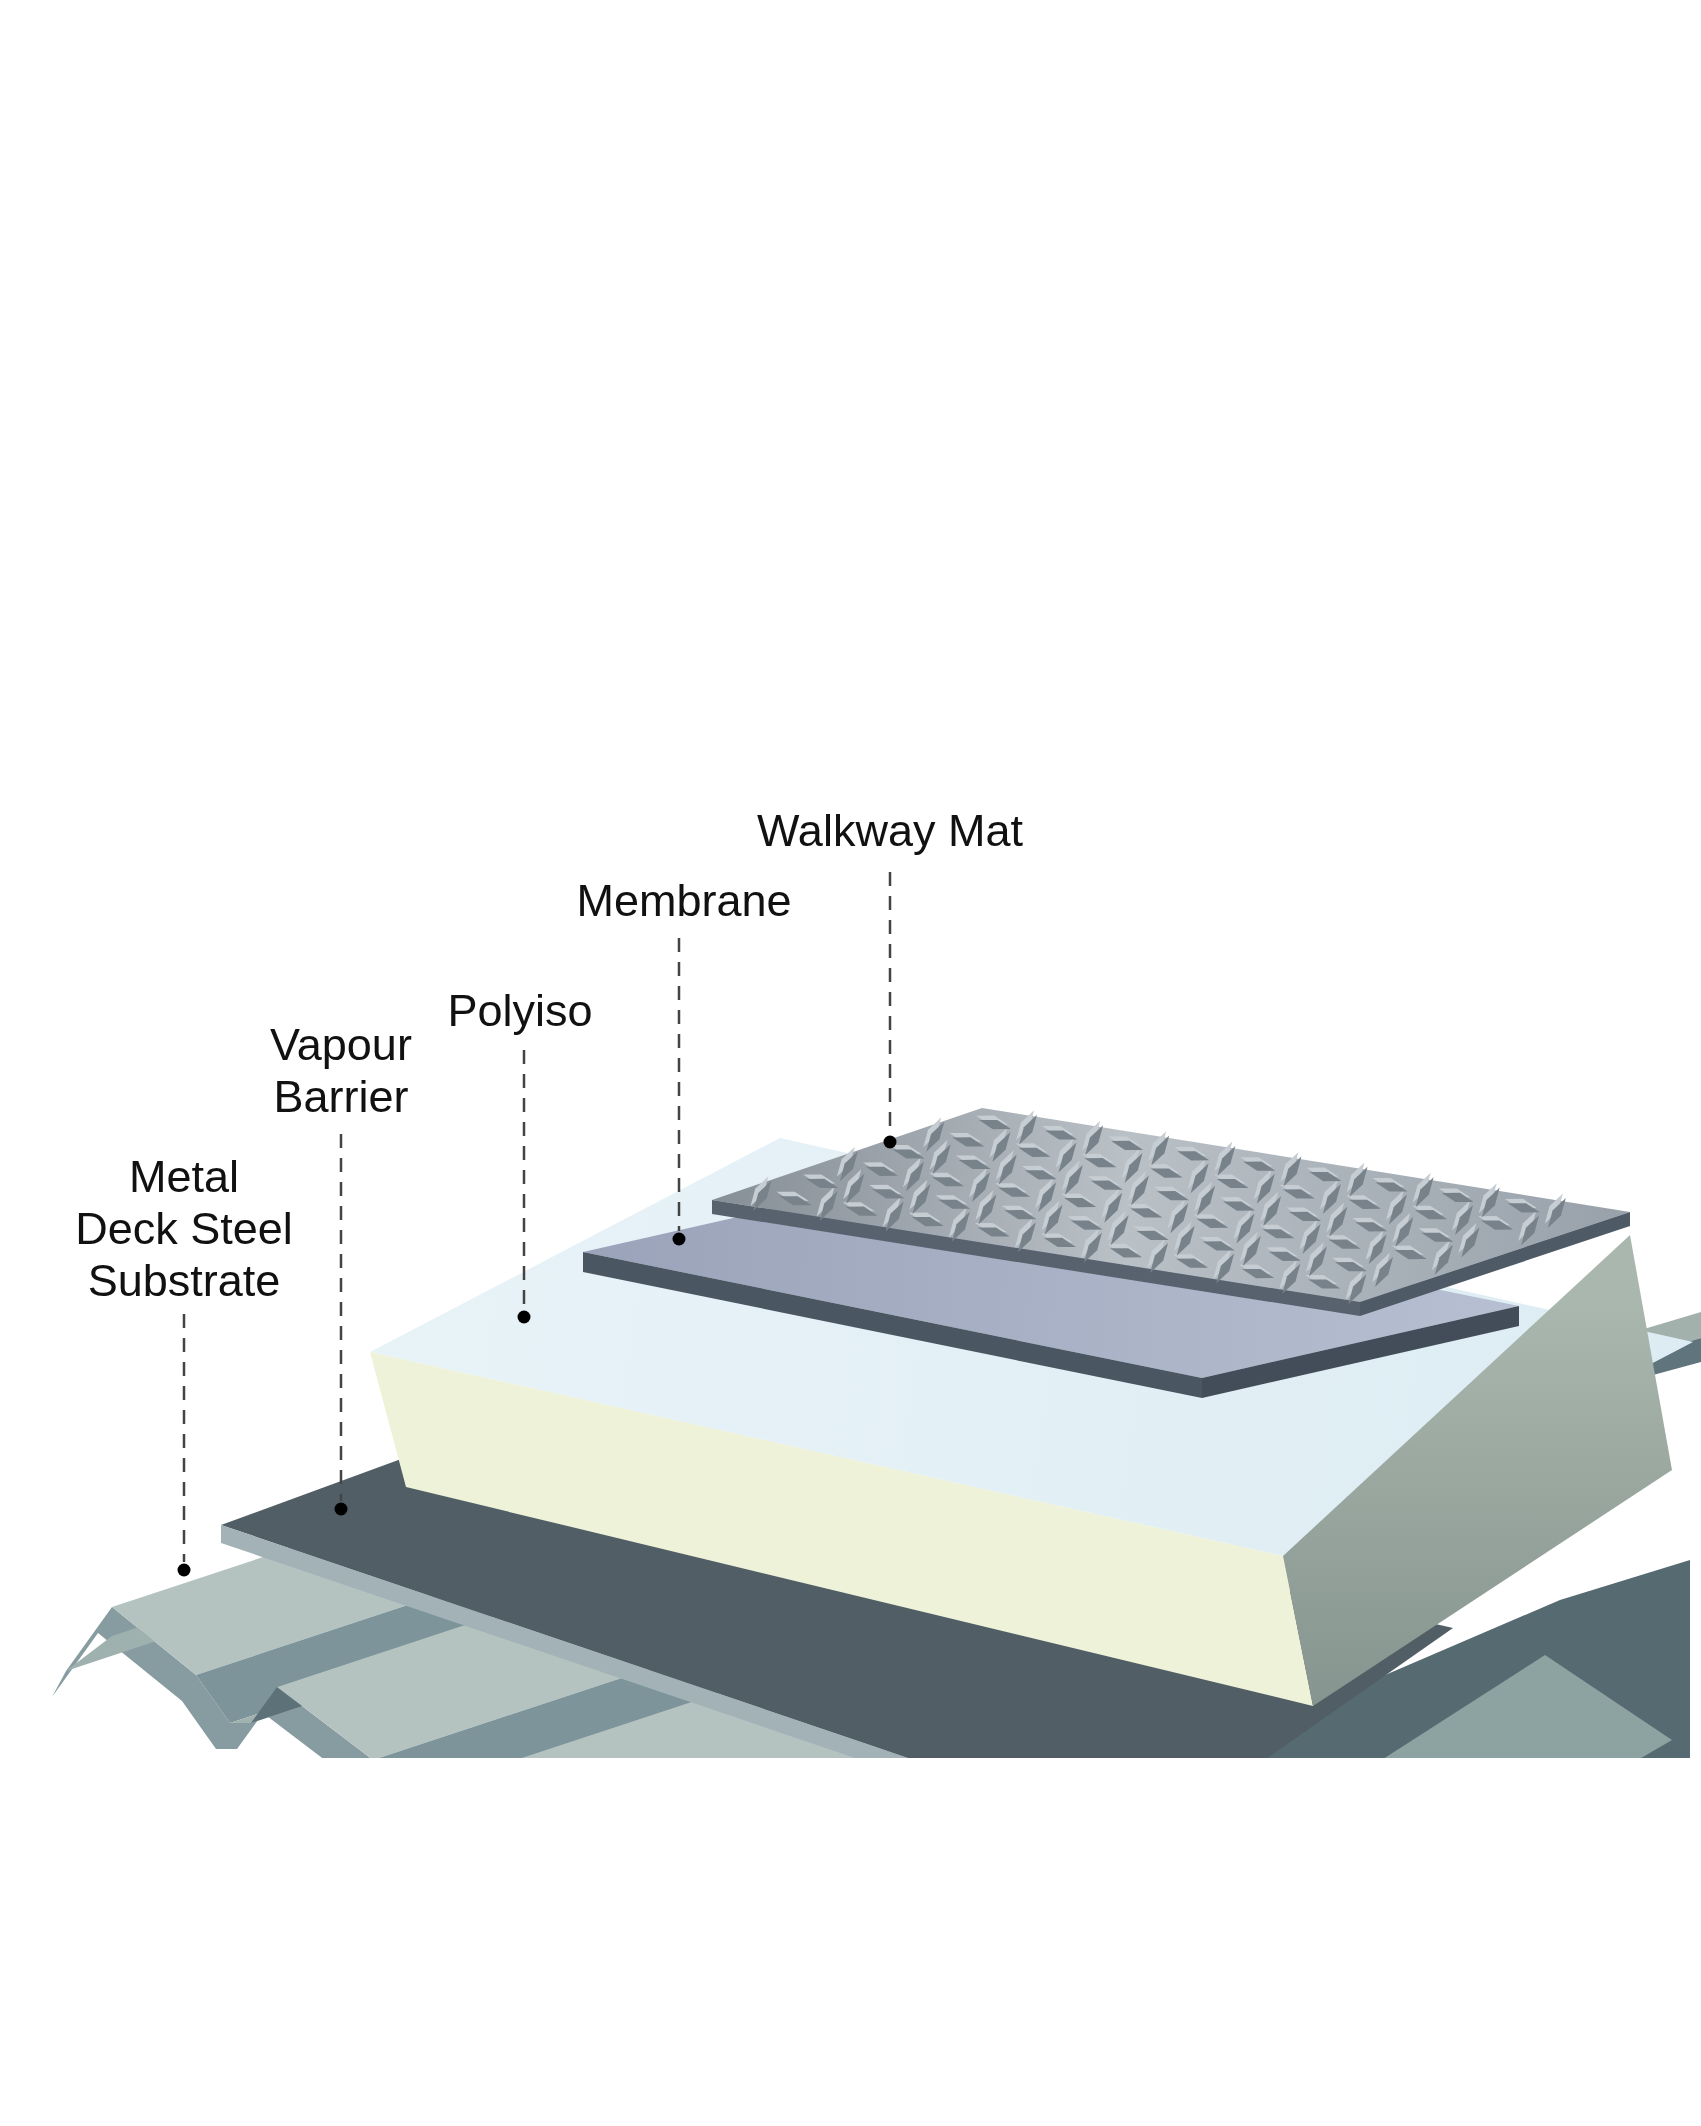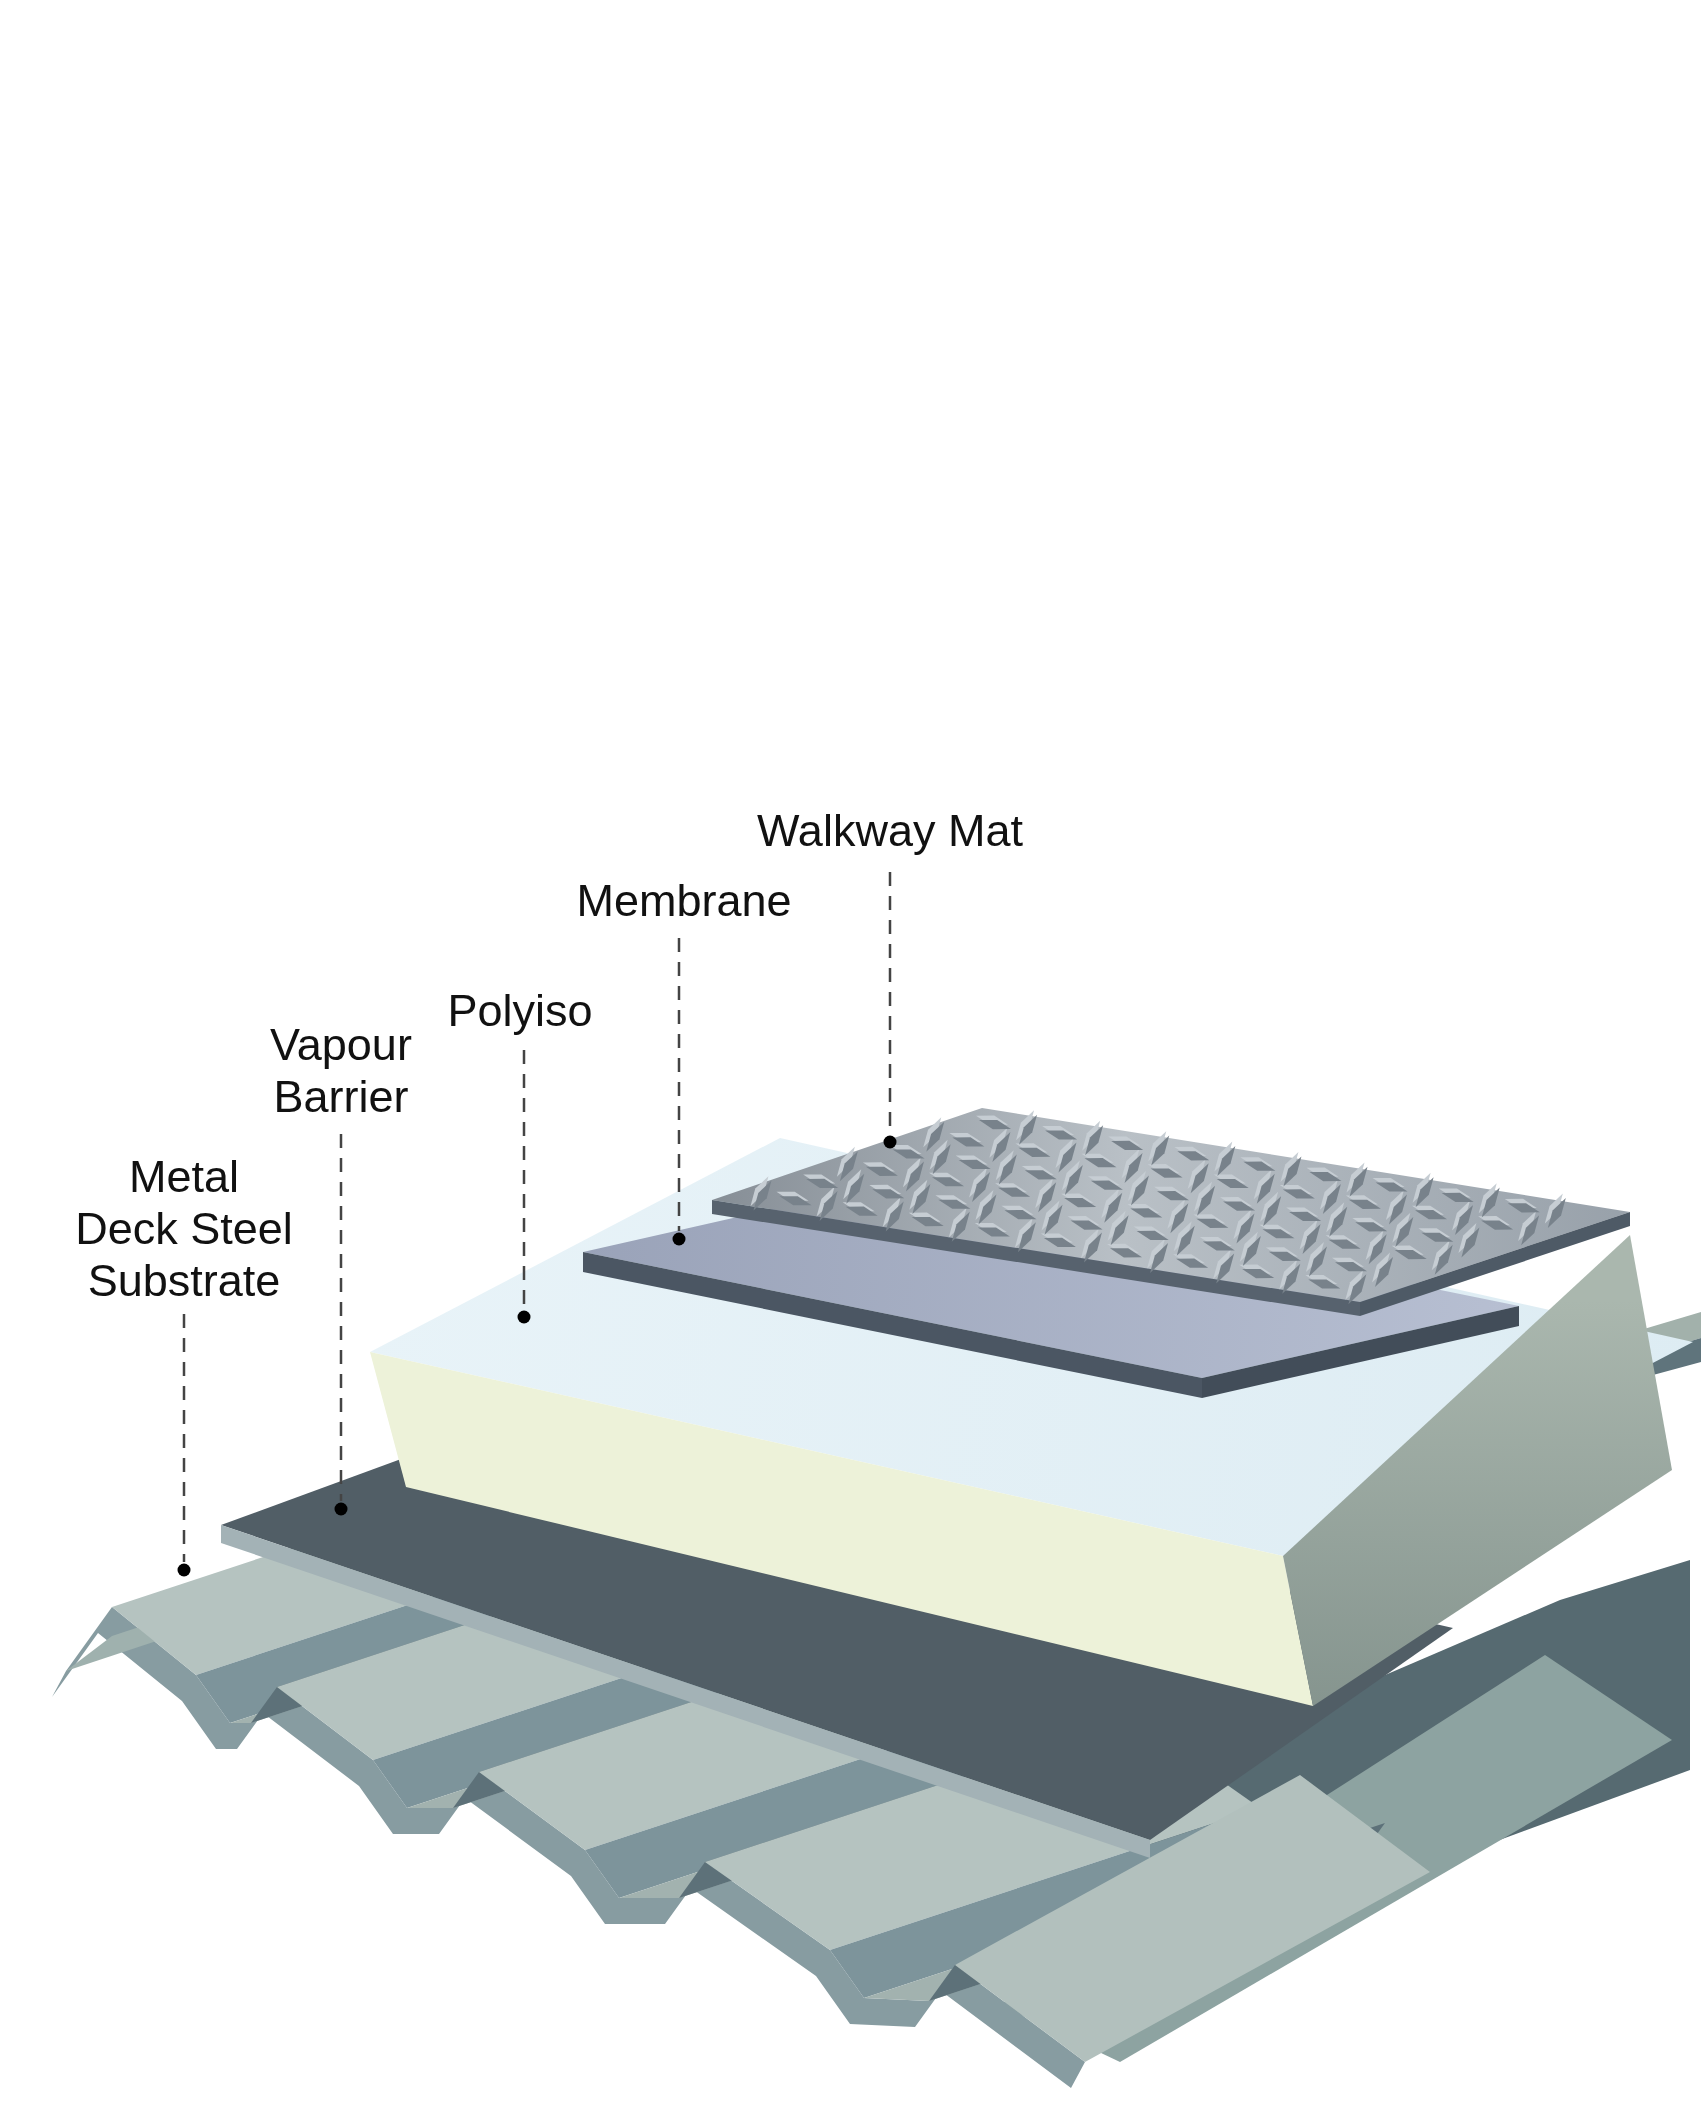--- a/index.html
+++ b/index.html
@@ -1,16 +1,16 @@
 <!DOCTYPE html>
 <html><head>
 <meta charset="utf-8">
 <style>
   html,body{margin:0;padding:0;background:#ffffff;}
-  .stage{position:relative;width:1701px;height:2126px;background:#ffffff;overflow:hidden;
+  .stage{position:relative;width:1701px;height:1758px;background:#ffffff;overflow:hidden;
          font-family:"Liberation Sans", sans-serif;}
   svg{position:absolute;left:0;top:0;}
   text{fill:#111111;}
 </style>
 </head>
 <body>
 
 <div class="stage">
   <svg id="diagram-svg" width="1701" height="2126" viewBox="0 0 1701 2126" xmlns="http://www.w3.org/2000/svg">
       <rect x="0" y="0" width="1701" height="2126" fill="#ffffff"></rect>

